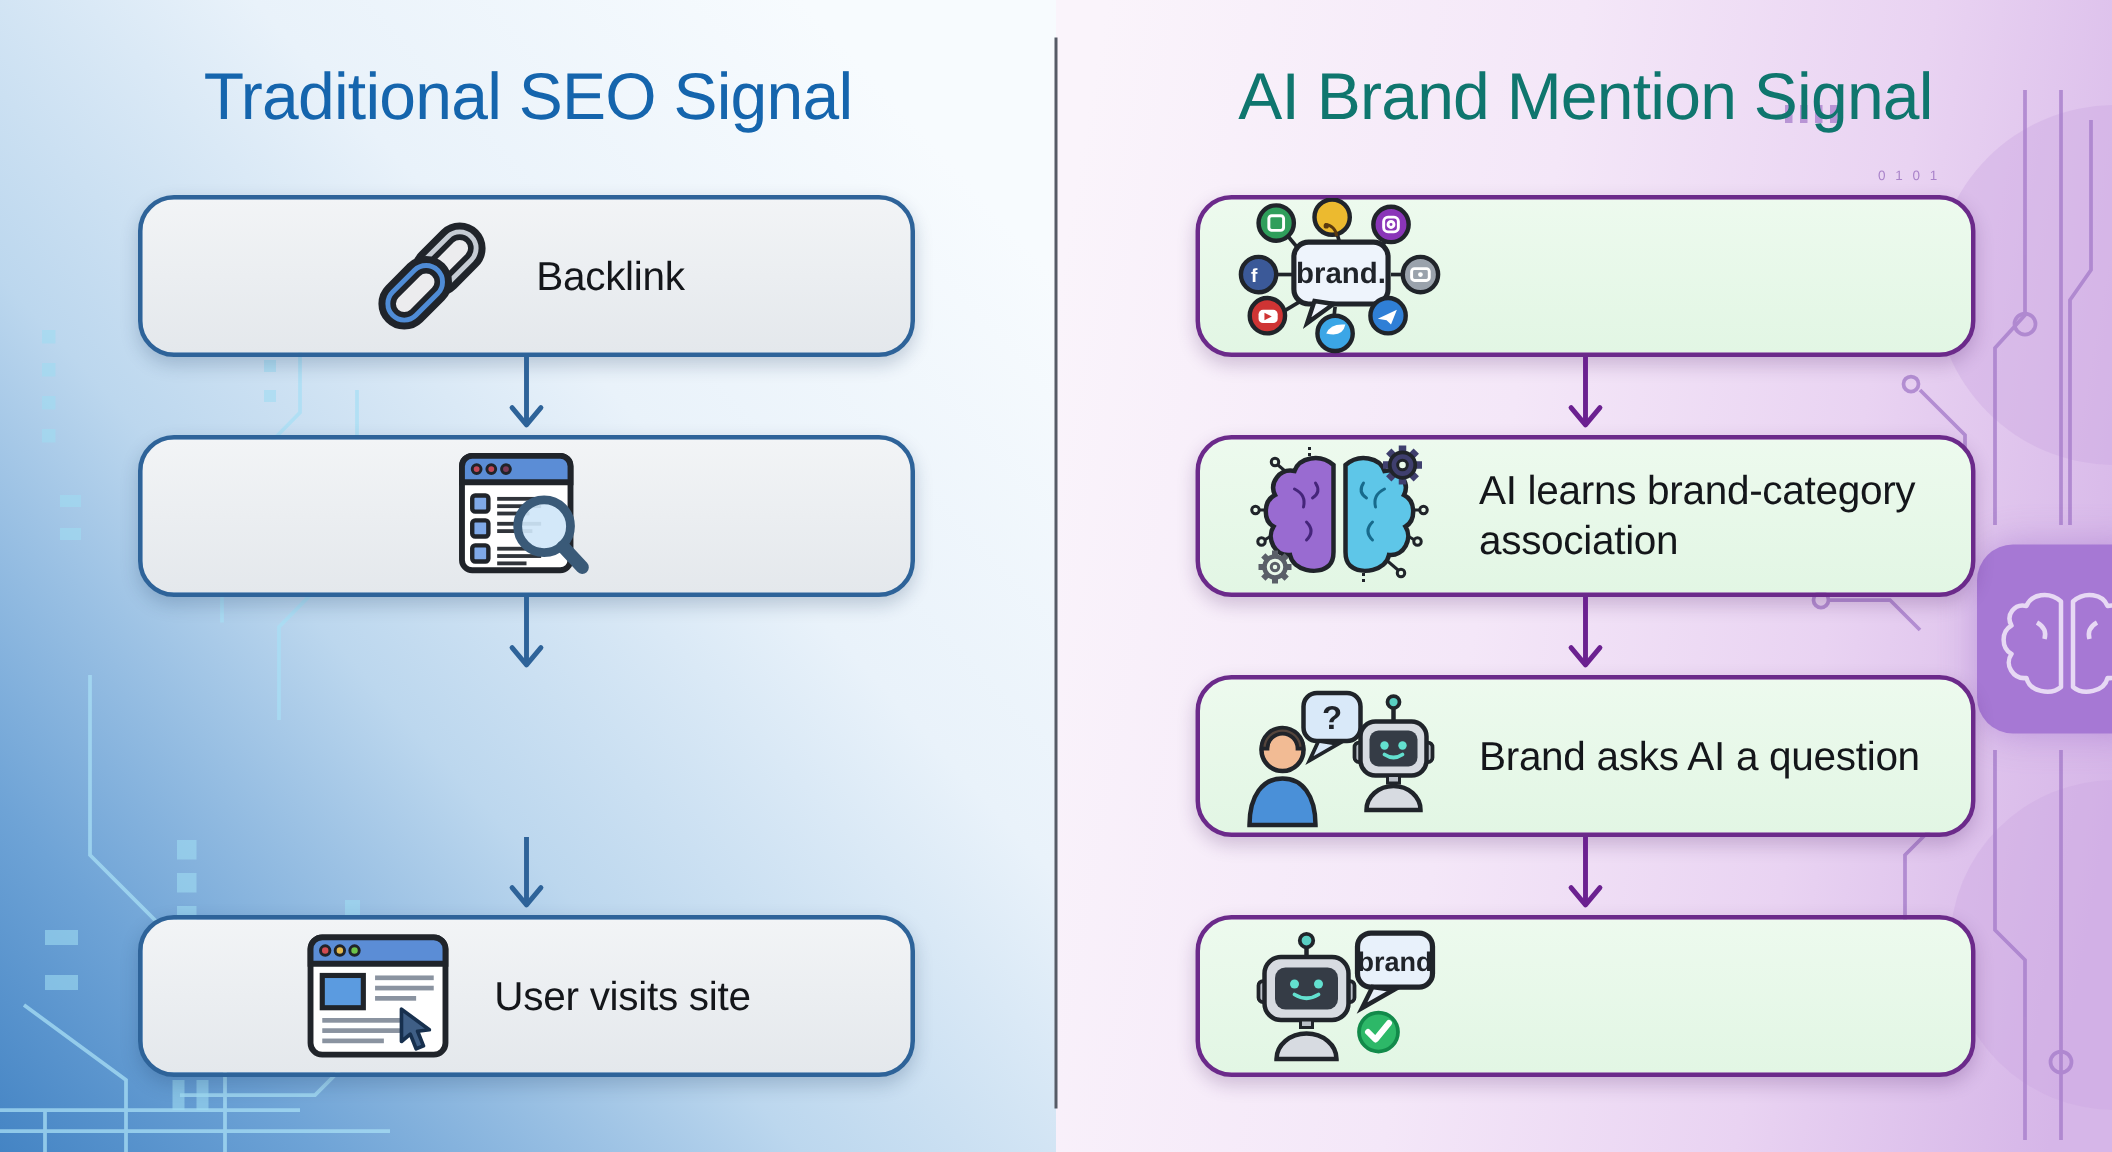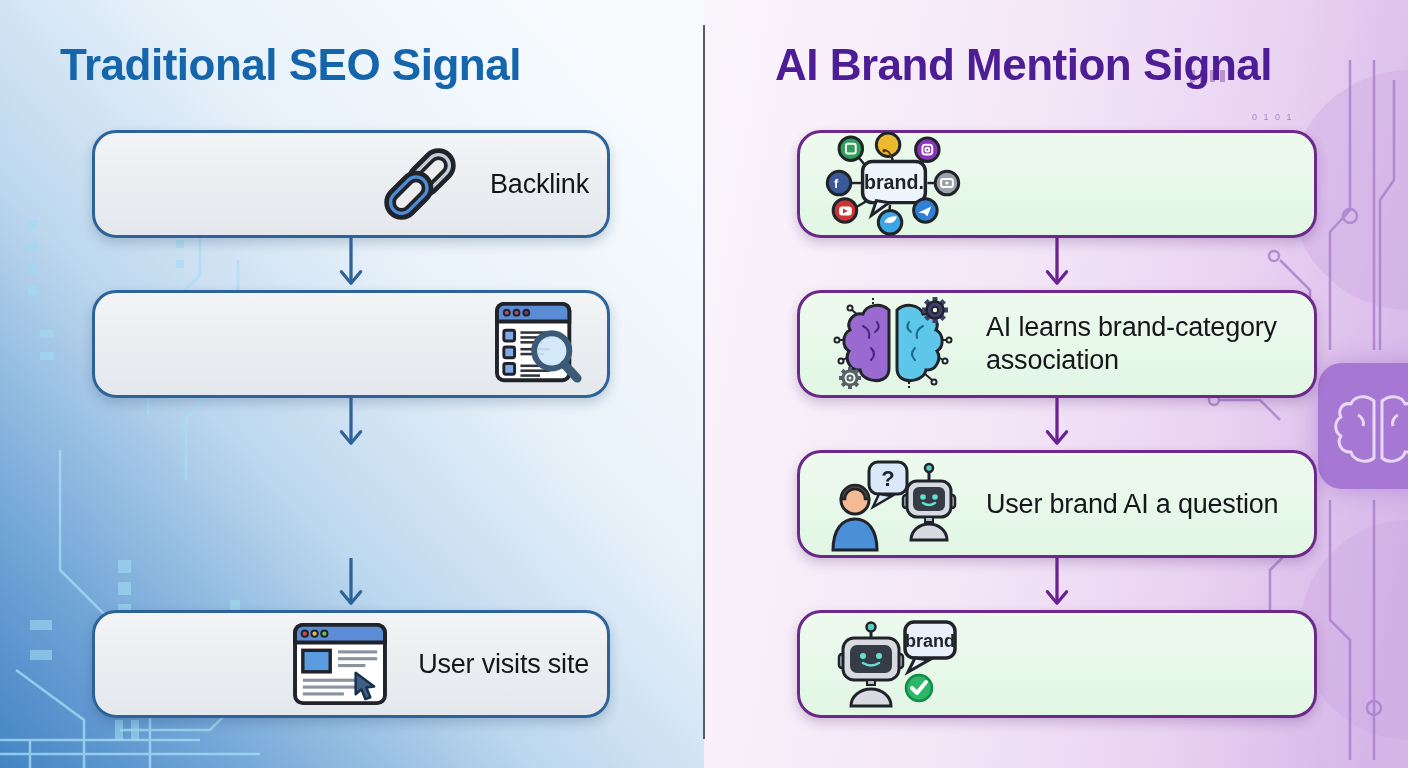--- a/index.html
+++ b/index.html
@@ -14,27 +14,27 @@
   .bg-deco{position:absolute;pointer-events:none;}
   .divider{position:absolute;left:703px;top:25px;width:2px;height:714px;background:#565b66;}
 
   .brain-chip{position:absolute;left:1318px;top:363px;width:120px;height:126px;border-radius:24px;
     background:#a678d4;box-shadow:0 0 24px rgba(150,100,200,.45);}
   .blob{position:absolute;border-radius:50%;background:#cda9e2;opacity:.42;}
   .blob.b1{left:1290px;top:70px;width:240px;height:240px;}
   .blob.b2{left:1300px;top:520px;width:220px;height:220px;}
 
   
-  .title{position:absolute;top:40px;font-size:44px;font-weight:bold;letter-spacing:-.5px;}
+  .title{position:absolute;top:40px;font-size:44px;font-weight:normal;letter-spacing:-.5px;text-align:center;}
   .title.left{left:60px;width:584px;color:#1565ad;}
-  .title.right{left:775px;width:564px;color:#4c1d95;}
+  .title.right{left:775px;width:564px;color:#0f766e;}
 
   
   .box{position:absolute;height:108px;border-radius:24px;display:flex;align-items:center;box-sizing:border-box;}
-  .box.blue{left:92px;width:518px;border:3px solid #2e6399;justify-content:flex-end;gap:28px;padding:0 18px;
+  .box.blue{left:92px;width:518px;border:3px solid #2e6399;justify-content:center;gap:28px;padding:0 18px;
     background:linear-gradient(180deg,#f2f4f6,#e4e8ec);box-shadow:0 5px 12px rgba(20,50,90,.22);}
   .box.green{left:797px;width:520px;border:3px solid #6b2a8a;gap:14px;padding:0 14px;
     background:linear-gradient(180deg,#edfaee,#e2f6e4);box-shadow:0 5px 12px rgba(70,25,95,.22);}
   .r1{top:130px}.r2{top:290px}.r3{top:450px}.r4{top:610px}
   .icon-wrap{display:flex;align-items:center;justify-content:center;flex-shrink:0;}
   .box.green .icon-wrap{width:158px;}
   .label{font-size:27px;color:#14161a;letter-spacing:-.2px;line-height:1.22;}
   .box.green .label{white-space:pre-line;max-width:335px;}
 
   
@@ -364,21 +364,21 @@
         <rect x="122" y="39" width="6" height="13" rx="3" fill="#b9bfc7" stroke="#20242a" stroke-width="2.5"></rect>
         <rect x="80" y="25" width="44" height="36" rx="10" fill="#d7dbe1" stroke="#20242a" stroke-width="3"></rect>
         <rect x="86" y="31" width="32" height="24" rx="6" fill="#353c46"></rect>
         <circle cx="96" cy="41" r="2.8" fill="#63e0cf"></circle>
           <circle cx="108" cy="41" r="2.8" fill="#63e0cf"></circle>
         <path d="M96,47 Q102,51 108,47" stroke="#63e0cf" stroke-width="2.5" fill="none" stroke-linecap="round"></path>
         <rect x="98" y="61" width="8" height="5" fill="#b9bfc7" stroke="#20242a" stroke-width="2"></rect>
         <path d="M84,84 a18,16 0 0 1 36,0 z" fill="#d7dbe1" stroke="#20242a" stroke-width="3"></path>
       </svg>
     </div>
-    <div class="label">User brand AI a question</div>
+    <div class="label">Brand asks AI a question</div>
   </div>
 
   <svg class="arrow ra a3" viewBox="0 0 28 54">
     <g stroke="#6b2190" stroke-width="3.4" fill="none" stroke-linecap="round" stroke-linejoin="round">
       <line x1="14" y1="0" x2="14" y2="45"></line>
         <polyline points="4,35 14,47 24,35"></polyline>
     </g>
   </svg>
 
   <div class="box green r4">

